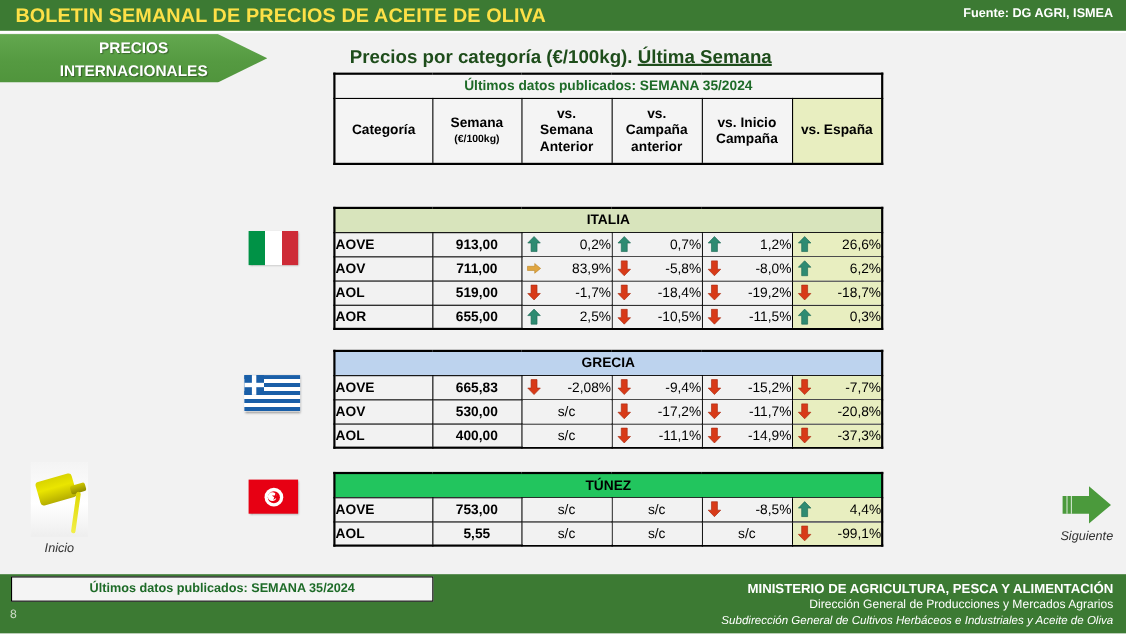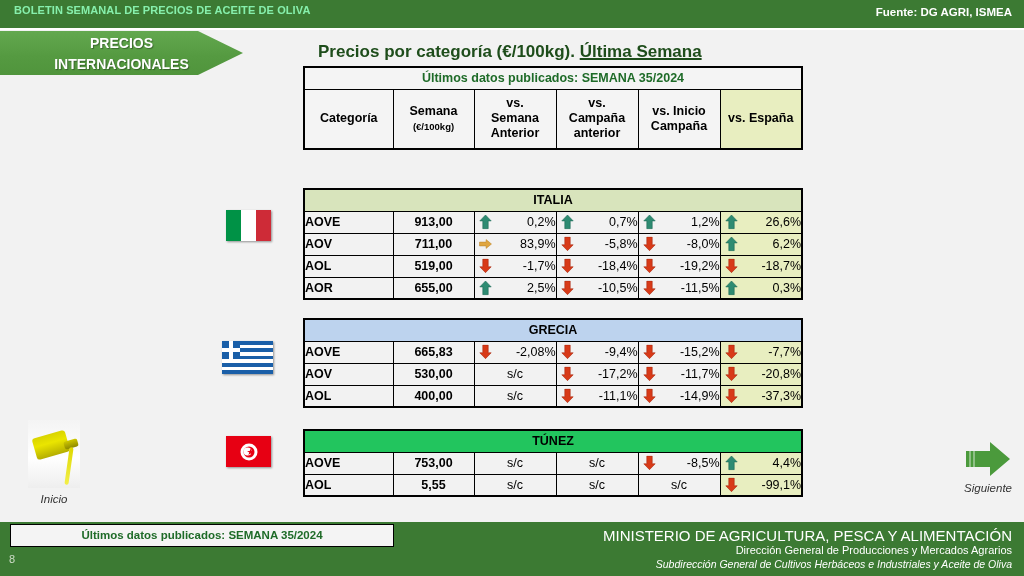--- a/index.html
+++ b/index.html
@@ -11,21 +11,21 @@
   }
 
   
   .topbar{
     position:absolute;left:0;top:0;width:1024px;height:28px;
     background:#3c7a33;
     border-bottom:2px solid #ffffff;
   }
   .topbar-title{
     position:absolute;left:14px;top:4px;
-    color:#86efac;font-size:11px;font-weight:bold;letter-spacing:.1px;
+    color:#fde047;font-size:18px;font-weight:bold;letter-spacing:.1px;
     white-space:nowrap;
   }
   .topbar-source{
     position:absolute;right:12px;top:6px;
     color:#ffffff;font-size:11.5px;font-weight:bold;
     white-space:nowrap;
   }
 
   
   .section-tab{
@@ -179,21 +179,21 @@
     text-align:center;line-height:21px;
     color:#1e6b28;font-size:11.5px;font-weight:bold;
   }
   .page-num{
     position:absolute;left:9px;top:553px;
     color:#cddbc7;font-size:11px;
   }
   .foot-right{
     position:absolute;right:12px;top:528px;text-align:right;color:#ffffff;
   }
-  .foot-l1{font-size:15px;font-weight:normal;line-height:15px;}
+  .foot-l1{font-size:12px;font-weight:bold;line-height:15px;}
   .foot-l2{font-size:11px;line-height:14px;}
   .foot-l3{font-size:10.5px;font-style:italic;line-height:14px;}
 </style>
 </head>
 <body>
 
 <div class="topbar">
   <div class="topbar-title">BOLETIN SEMANAL DE PRECIOS DE ACEITE DE OLIVA</div>
   <div class="topbar-source">Fuente: DG AGRI, ISMEA</div>
 </div>

